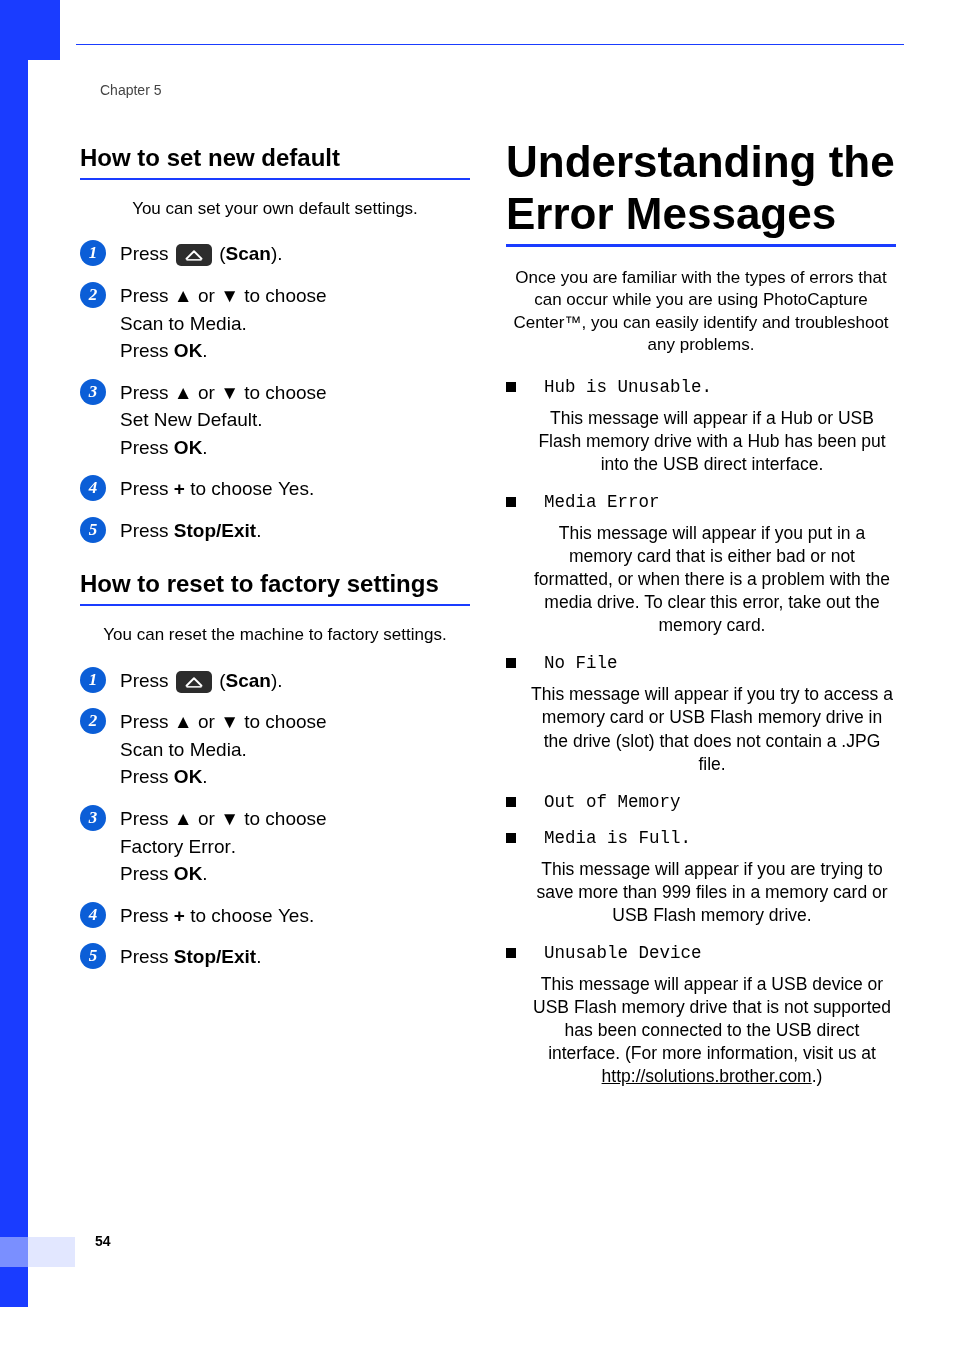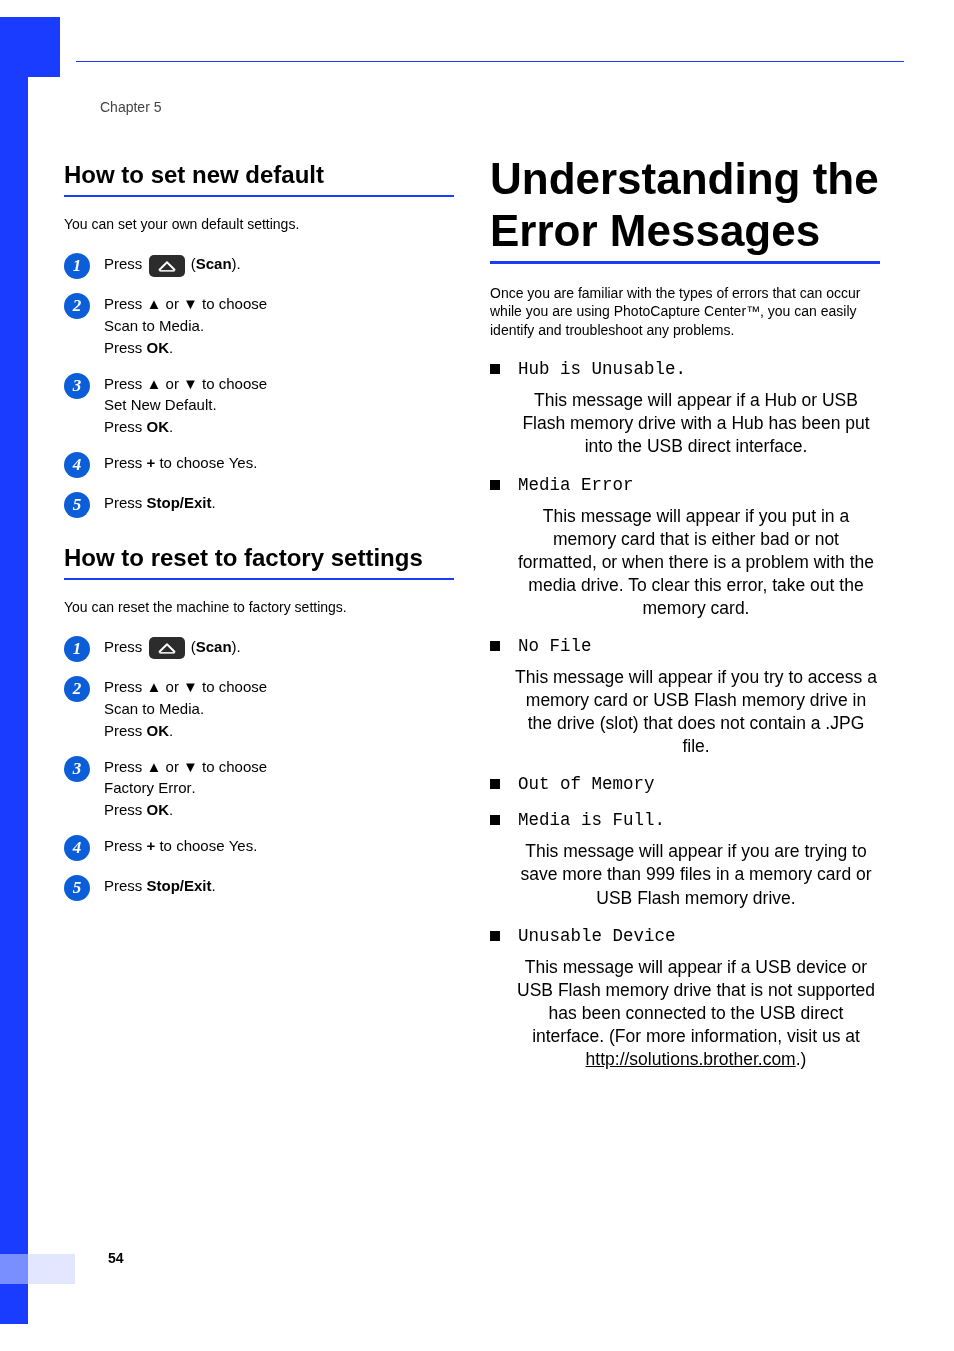--- a/index.html
+++ b/index.html
@@ -7,21 +7,20 @@
     padding: 0;
     font-family: Arial, Helvetica, sans-serif;
     color: #000;
     background: #fff;
   }
   .page {
     position: relative;
     width: 954px;
     height: 1307px;
     box-sizing: border-box;
-    margin-top: 17px;
   }
   .blue-bar-left {
     position: absolute;
     left: 0;
     top: 0;
     width: 28px;
     height: 100%;
     background: #1a3cff;
   }
   .blue-bar-top {
@@ -41,37 +40,37 @@
   }
   .chapter {
     position: absolute;
     left: 100px;
     top: 82px;
     font-size: 14px;
     color: #444;
   }
   .page-number {
     position: absolute;
-    left: 108px;
+    left: 95px;
     bottom: 58px;
     font-size: 14px;
     font-weight: bold;
   }
   .blue-footer-tab {
     position: absolute;
     left: 0;
     bottom: 40px;
     width: 75px;
     height: 30px;
     background: #cbd4ff;
     opacity: .55;
   }
   .content {
     position: absolute;
-    left: 64px;
+    left: 80px;
     right: 50px;
     top: 130px;
     display: flex;
     gap: 36px;
   }
   .col {
     width: 390px;
   }
   h2.section {
     font-size: 24px;
@@ -86,23 +85,24 @@
     font-size: 44px;
     font-weight: bold;
     margin: 6px 0 4px 0;
     line-height: 1.18;
   }
   .big-rule {
     border-top: 3px solid #1a3cff;
     margin-bottom: 20px;
   }
   p.body {
-    font-size: 14px;
+    font-size: 17px;
     margin: 0 0 20px 0;
     line-height: 1.32;
+    text-align: center;
   }
   .step {
     display: flex;
     align-items: flex-start;
     margin-bottom: 14px;
   }
   .stepnum {
     flex: 0 0 auto;
     width: 26px;
     height: 26px;
@@ -113,21 +113,21 @@
     font-weight: bold;
     display: flex;
     align-items: center;
     justify-content: center;
     margin-right: 14px;
     margin-top: 0px;
     font-style: italic;
     font-family: Georgia, 'Times New Roman', serif;
   }
   .steptext {
-    font-size: 15px;
+    font-size: 19px;
     line-height: 1.45;
   }
   .mono {
     font-family: Liberation Sans, sans-serif;
   }
   .scan-key {
     display: inline-flex;
     vertical-align: middle;
     align-items: center;
     justify-content: center;
@@ -144,21 +144,21 @@
   .err-item {
     margin-bottom: 16px;
     padding-left: 22px;
   }
   .err-head {
     position: relative;
     font-family: "Courier New", Courier, monospace;
     font-size: 17.5px;
     margin-bottom: 10px;
     margin-left: -22px;
-    padding-left: 28px;
+    padding-left: 38px;
   }
   .err-head::before {
     content: "";
     position: absolute;
     left: 0;
     top: 5px;
     width: 10px;
     height: 10px;
     background: #000;
   }

